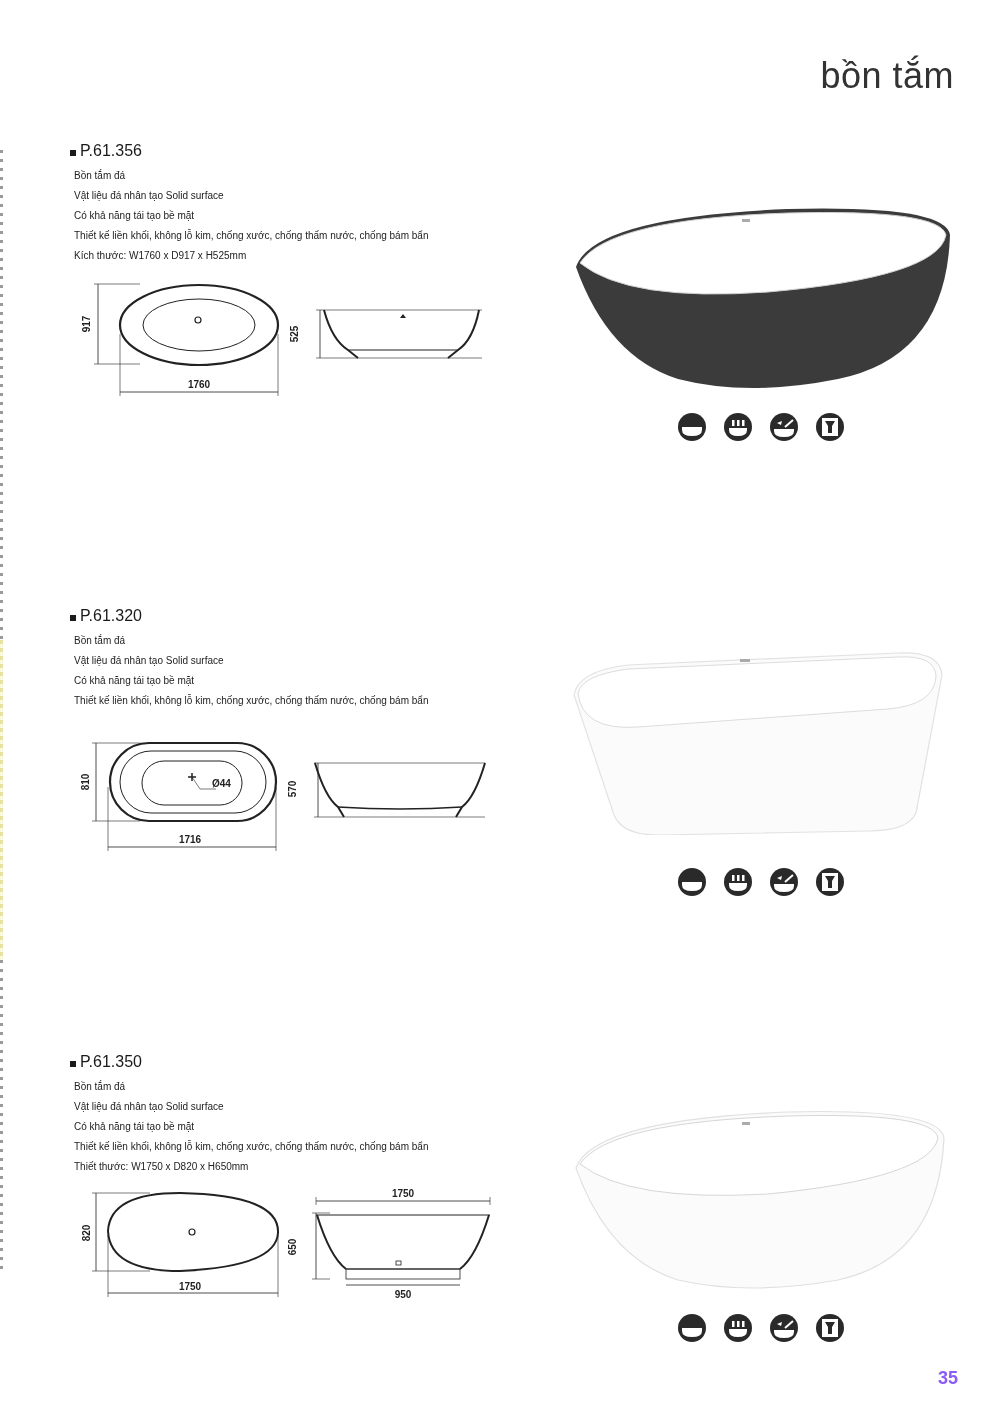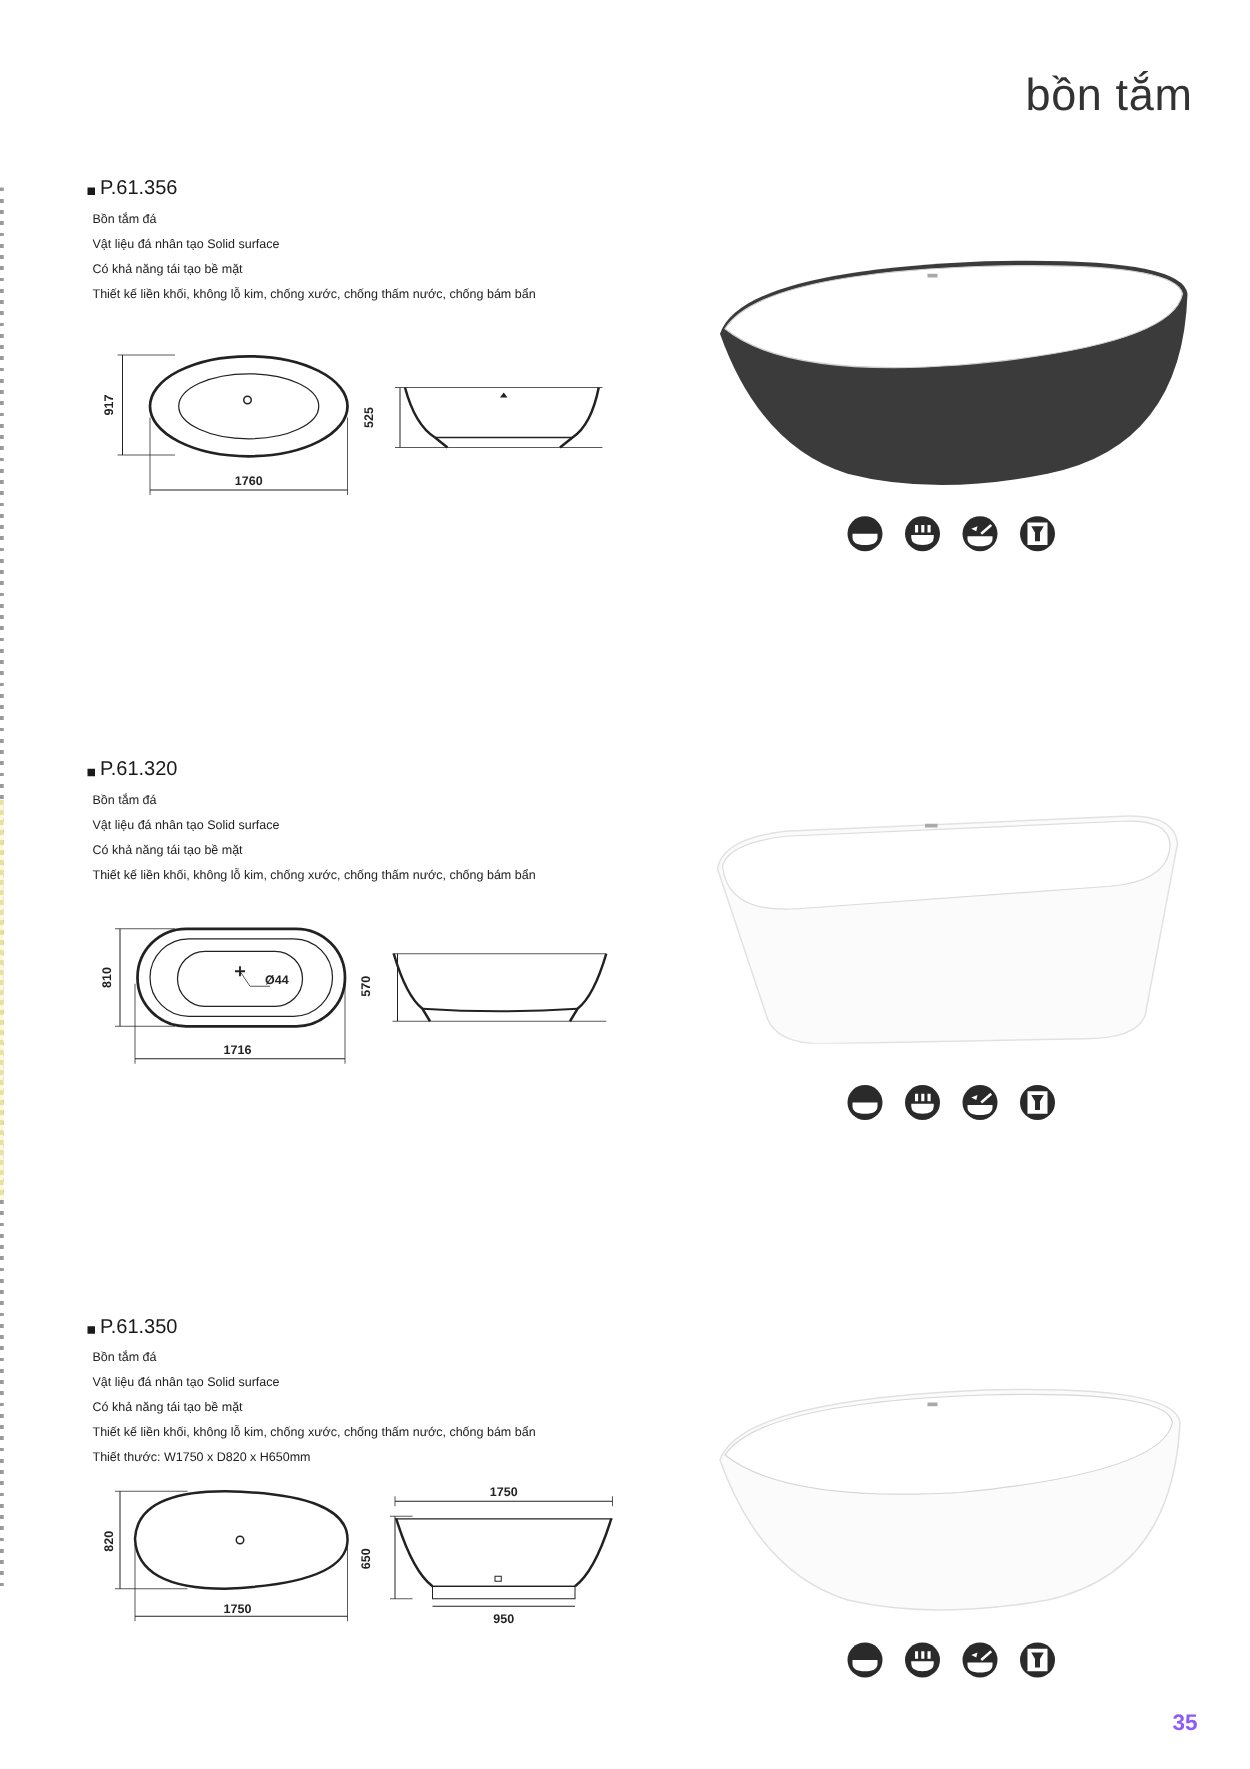--- a/index.html
+++ b/index.html
@@ -46,20 +46,21 @@
 <section class="product" style="top:142px;">
   <div class="code">
     <span class="bullet"></span>
     <span>P.61.356</span>
   </div>
   <div class="desc">
     <div>Bồn tắm đá</div>
     <div>Vật liệu đá nhân tạo Solid surface</div>
     <div>Có khả năng tái tạo bề mặt</div>
     <div>Thiết kế liền khối, không lỗ kim, chống xước, chống thấm nước, chống bám bẩn</div>
+    <div>Kích thước: W1760 x D917 x H525mm</div>
   </div>
 
   <svg class="drawing" style="left:80px; top:132px;" width="420" height="125">
     <g stroke="#222" fill="none">
       <line x1="18" y1="10" x2="18" y2="90" stroke-width="0.8"></line>
       <line x1="14" y1="10" x2="60" y2="10" stroke-width="0.6"></line>
       <line x1="14" y1="90" x2="60" y2="90" stroke-width="0.6"></line>
       <ellipse cx="119" cy="51" rx="79" ry="40" stroke-width="2.2"></ellipse>
       <ellipse cx="119" cy="51" rx="56" ry="26" stroke-width="1"></ellipse>
       <circle cx="118" cy="46" r="3" stroke-width="1.2"></circle>

